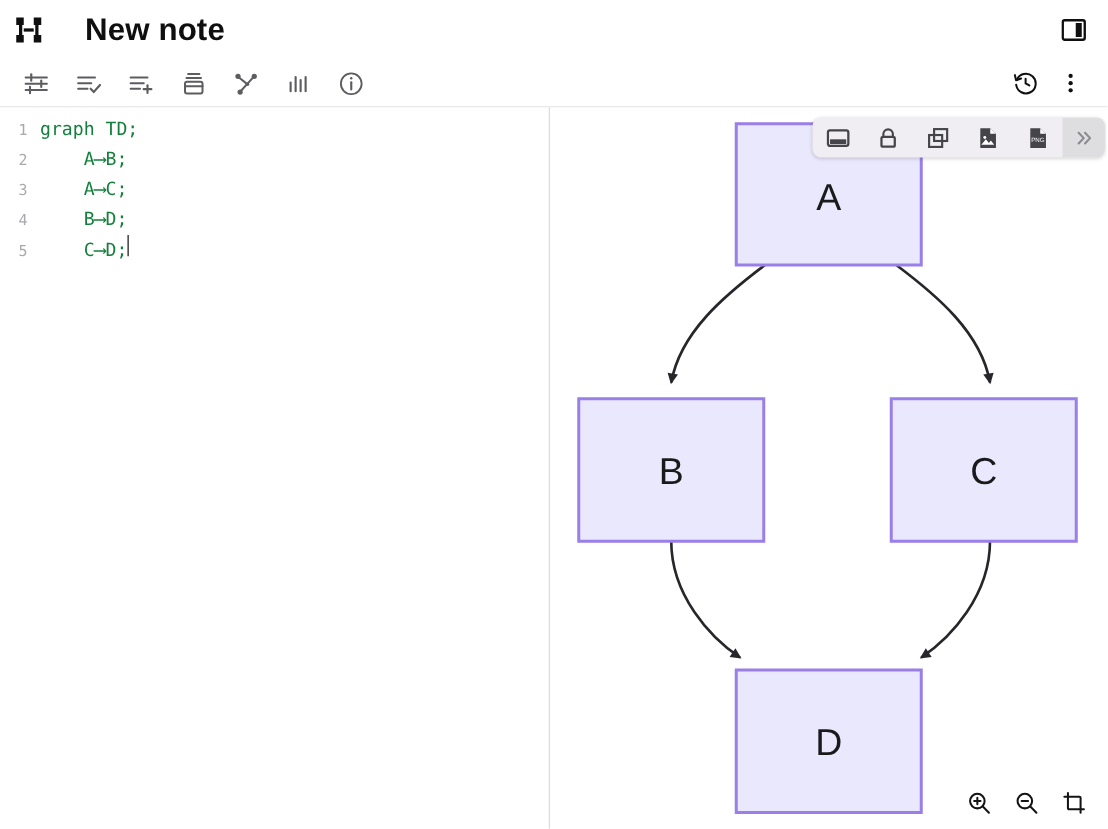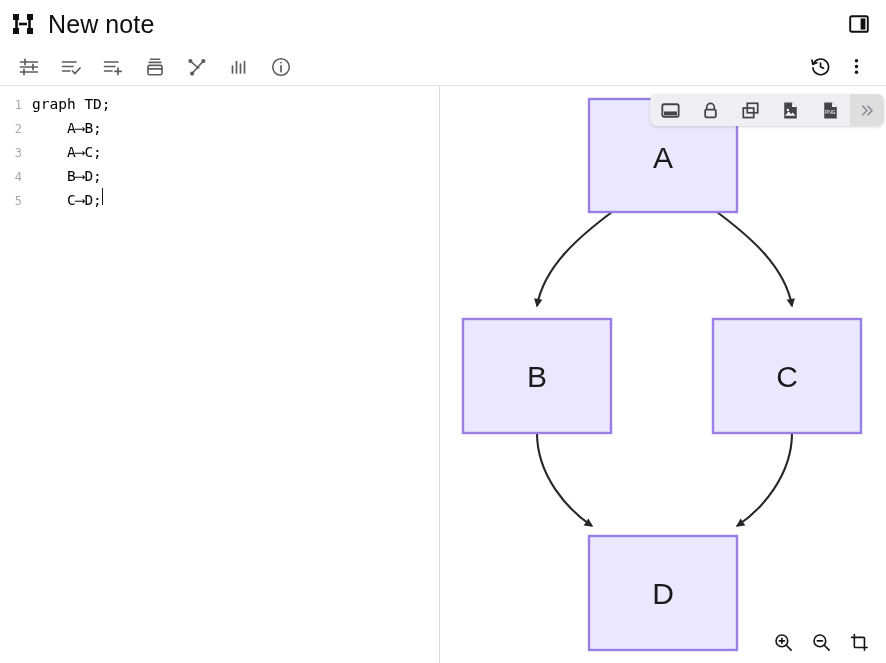--- a/index.html
+++ b/index.html
@@ -36,24 +36,25 @@
     width: 26px;
     height: 26px;
     flex: 0 0 26px;
     display: flex;
     align-items: center;
     justify-content: center;
     margin-right: 12px;
   }
   .note-title {
     font-size: 25px;
-    font-weight: 400;
+    font-weight: 700;
     color: #0f0f10;
     letter-spacing: 0.1px;
     white-space: nowrap;
+    margin-left: 20px;
   }
   .titlebar-spacer { flex: 1 1 auto; }
   .panel-toggle {
     width: 26px;
     height: 26px;
     display: flex;
     align-items: center;
     justify-content: center;
     cursor: pointer;
   }
@@ -115,21 +116,21 @@
     flex: 0 0 22px;
     text-align: right;
     color: #a9a9ad;
     font-size: 12px;
     font-family: "DejaVu Sans Mono", monospace;
     user-select: none;
     padding-right: 0;
   }
   .codetext {
     padding-left: 10px;
-    color: #000000;
+    color: #15803d;
     white-space: pre;
     position: relative;
   }
   .caret {
     display: inline-block;
     width: 1px;
     height: 17px;
     background: #1a1a1c;
     vertical-align: -3px;
     margin-left: 0px;

